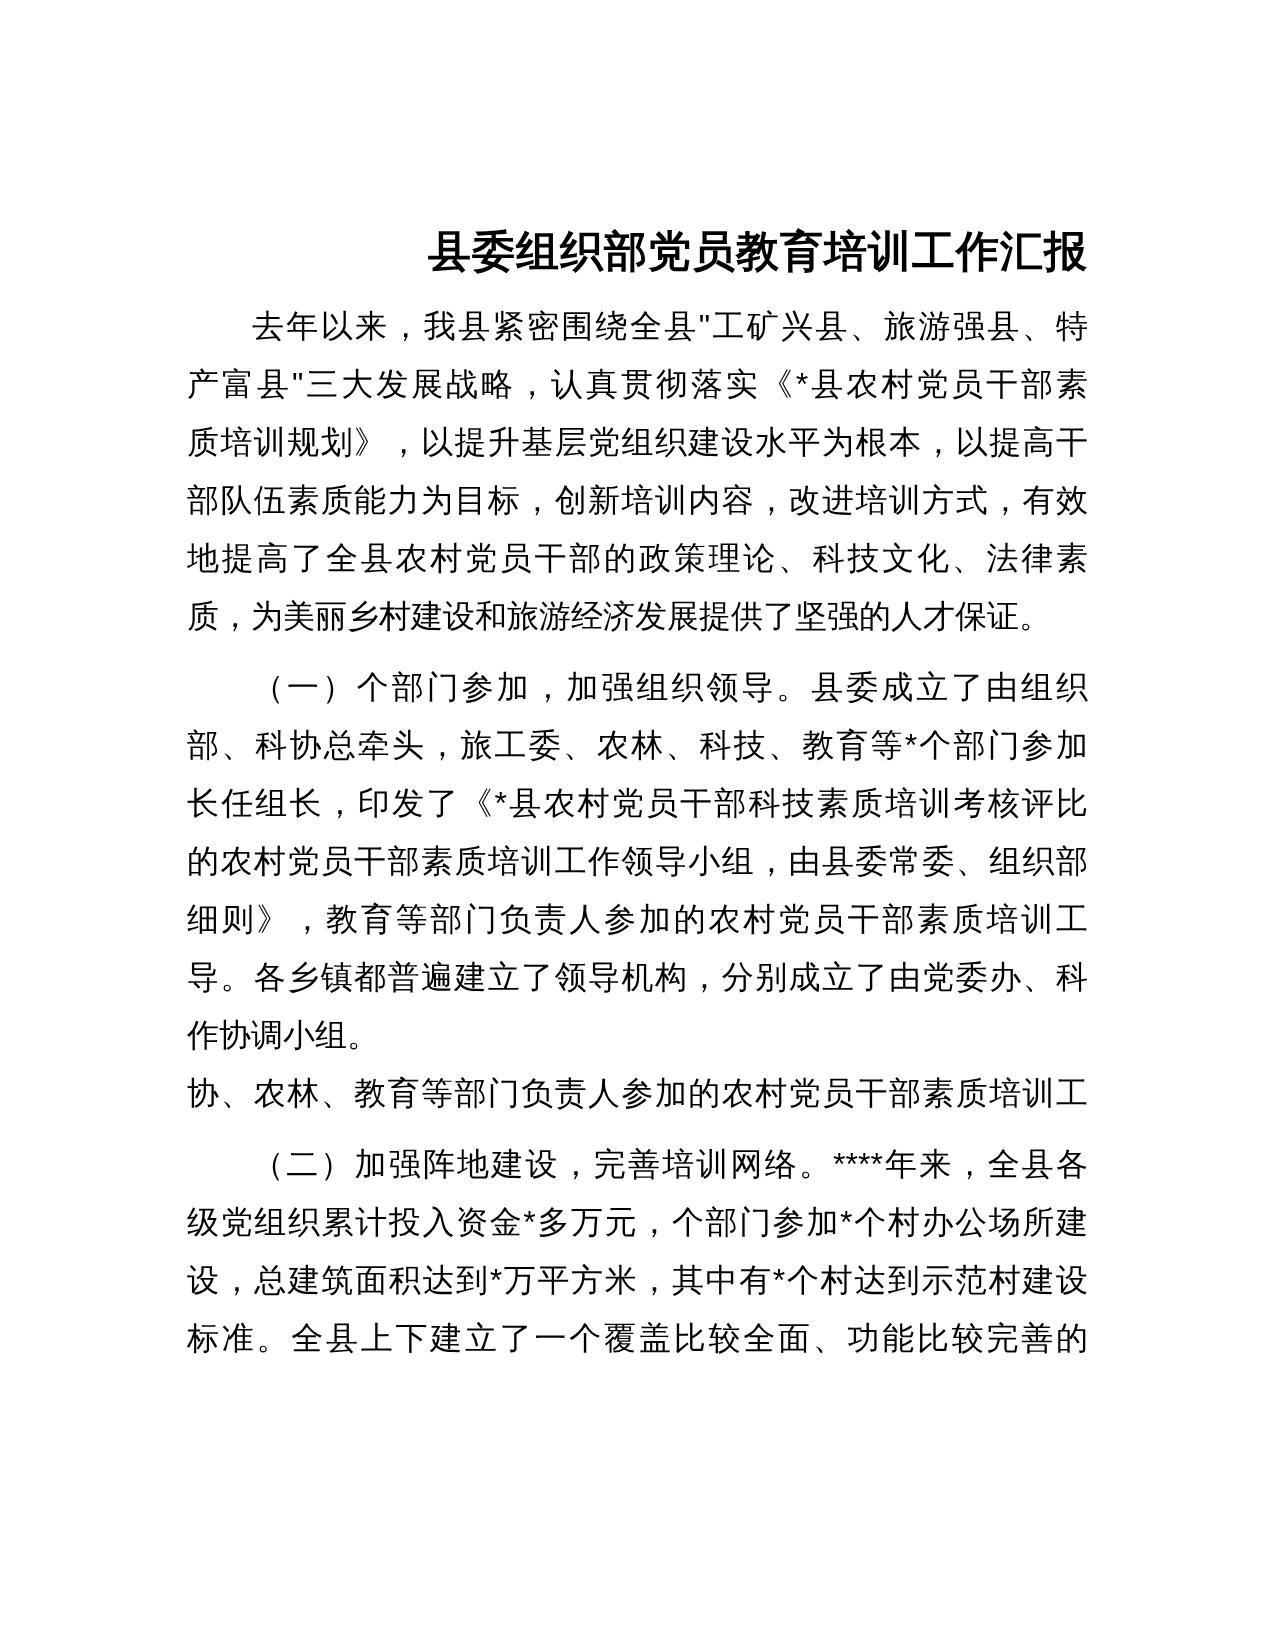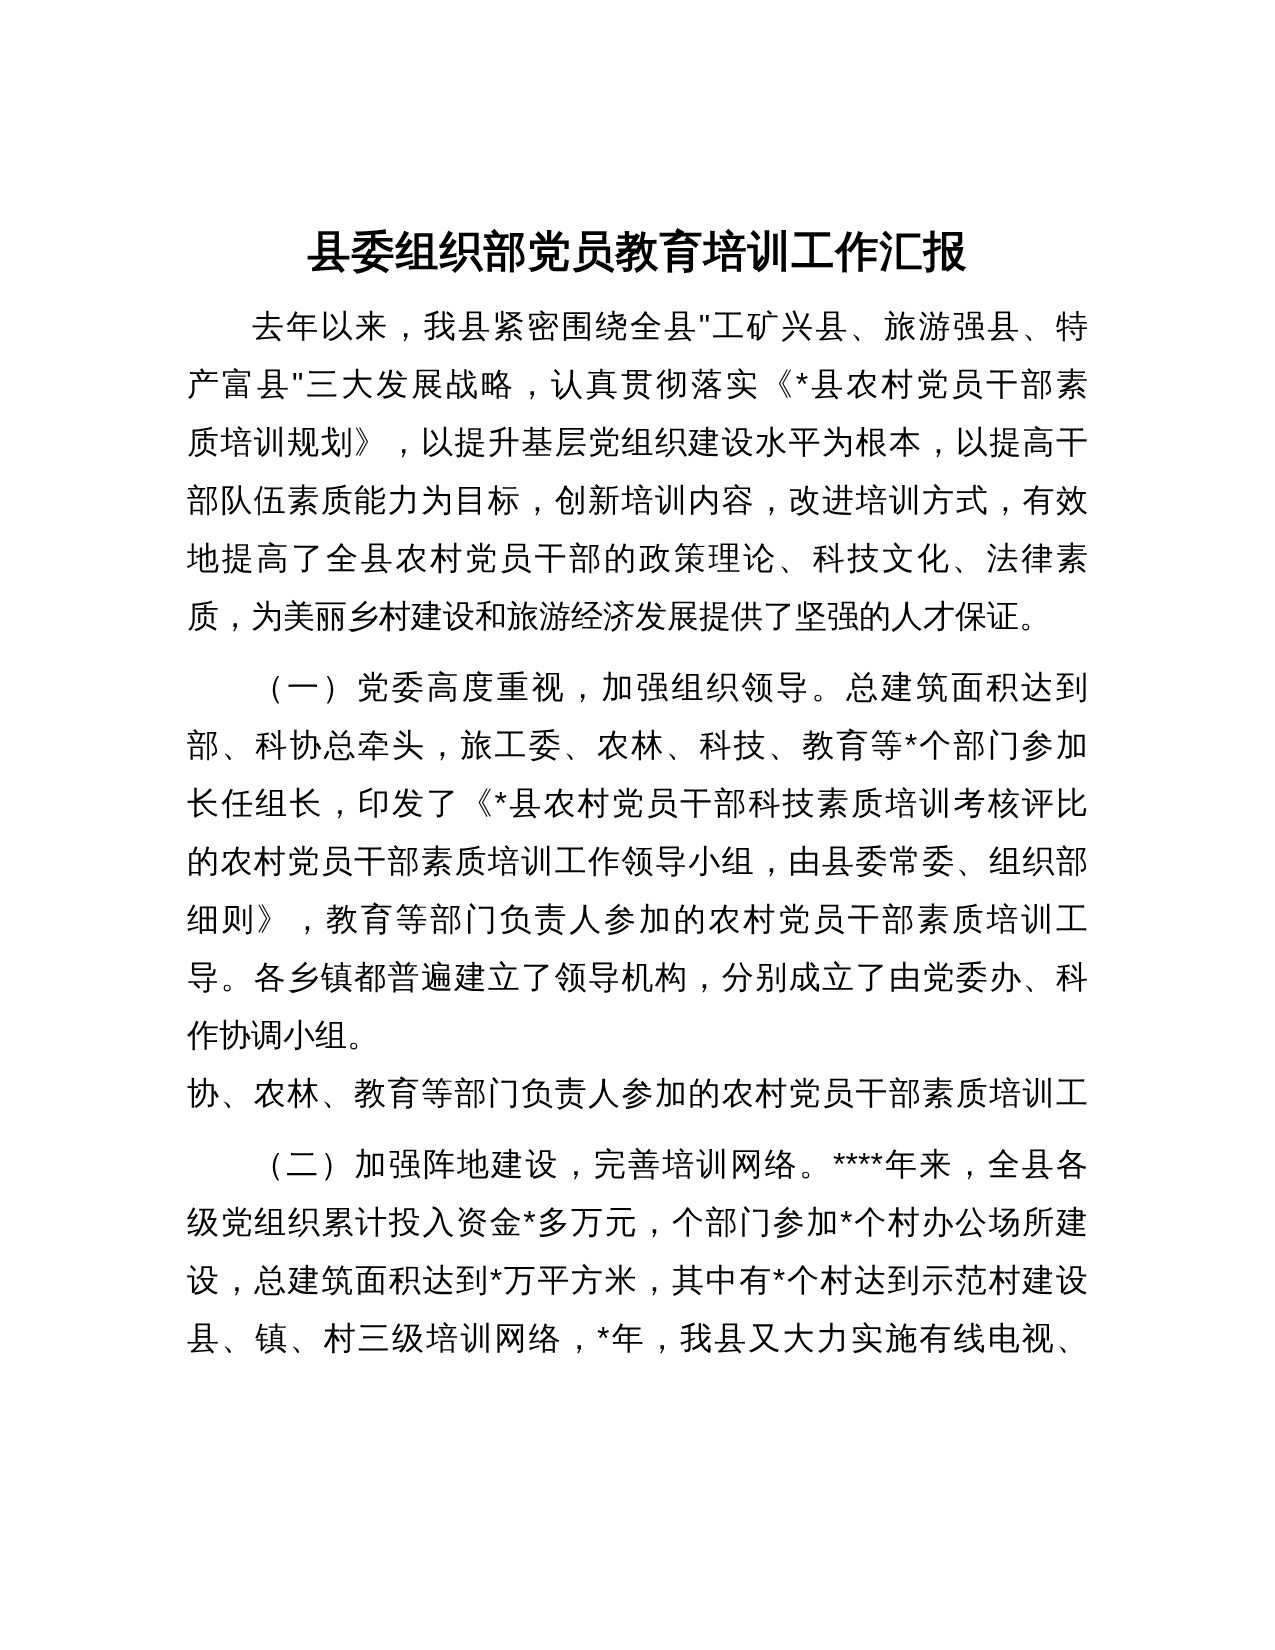--- a/index.html
+++ b/index.html
@@ -21,21 +21,21 @@
   .content {
     position: absolute;
     left: 187px;
     top: 222px;
     width: 901px;
   }
   .doc-title {
     font-size: 43px;
     line-height: 58px;
     font-weight: 700;
-    text-align: center;
+    text-align: right;
     margin: 0 0 17px 0;
     letter-spacing: 1px;
   }
   .para { margin: 0 0 13px 0; }
   .line {
     font-size: 32px;
     line-height: 58px;
     text-align: justify;
     text-align-last: justify;
   }
@@ -51,30 +51,30 @@
     <div>
         <div class="para">
           <div class="line first">去年以来，我县紧密围绕全县"工矿兴县、旅游强县、特</div>
           <div class="line">产富县"三大发展战略，认真贯彻落实《*县农村党员干部素</div>
           <div class="line">质培训规划》，以提升基层党组织建设水平为根本，以提高干</div>
           <div class="line">部队伍素质能力为目标，创新培训内容，改进培训方式，有效</div>
           <div class="line">地提高了全县农村党员干部的政策理论、科技文化、法律素</div>
           <div class="line last">质，为美丽乡村建设和旅游经济发展提供了坚强的人才保证。</div>
         </div>
         <div class="para">
-          <div class="line first">（一）党委高度重视，加强组织领导。总建筑面积达到</div>
+          <div class="line first">（一）个部门参加，加强组织领导。县委成立了由组织</div>
           <div class="line">部、科协总牵头，旅工委、农林、科技、教育等*个部门参加</div>
           <div class="line">长任组长，印发了《*县农村党员干部科技素质培训考核评比</div>
           <div class="line">的农村党员干部素质培训工作领导小组，由县委常委、组织部</div>
           <div class="line">细则》，教育等部门负责人参加的农村党员干部素质培训工</div>
           <div class="line">导。各乡镇都普遍建立了领导机构，分别成立了由党委办、科</div>
           <div class="line last">作协调小组。</div>
           <div class="line">协、农林、教育等部门负责人参加的农村党员干部素质培训工</div>
         </div>
         <div class="para">
           <div class="line first">（二）加强阵地建设，完善培训网络。****年来，全县各</div>
           <div class="line">级党组织累计投入资金*多万元，个部门参加*个村办公场所建</div>
           <div class="line">设，总建筑面积达到*万平方米，其中有*个村达到示范村建设</div>
-          <div class="line">县、镇、村三级培训网络，*年，我县又大力实施有线电视、</div>
+          <div class="line">标准。全县上下建立了一个覆盖比较全面、功能比较完善的</div>
         </div>
       </div>
   </div>
 </div>
 
 </body></html>

